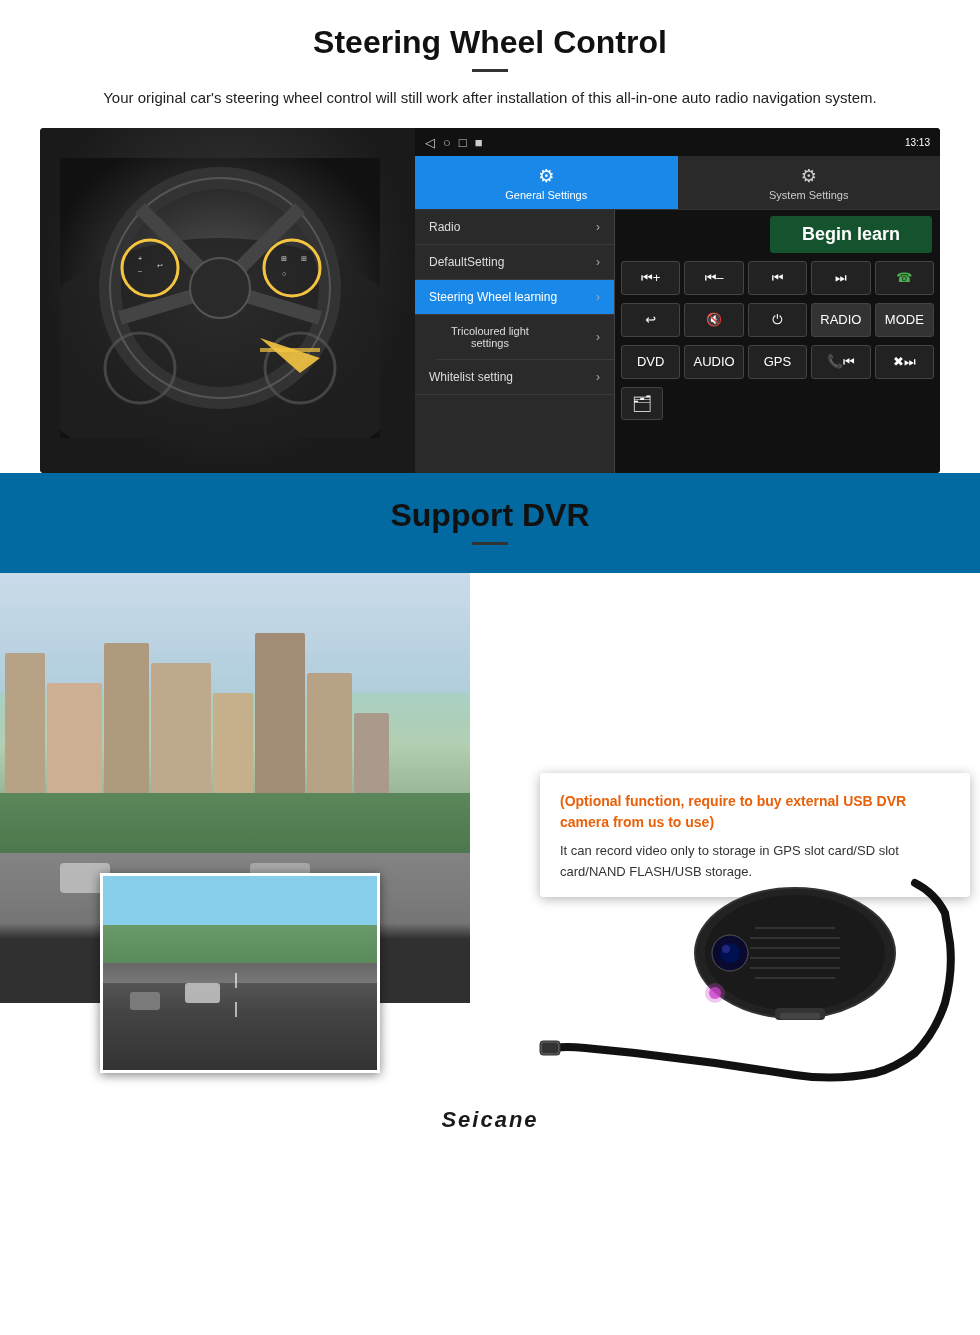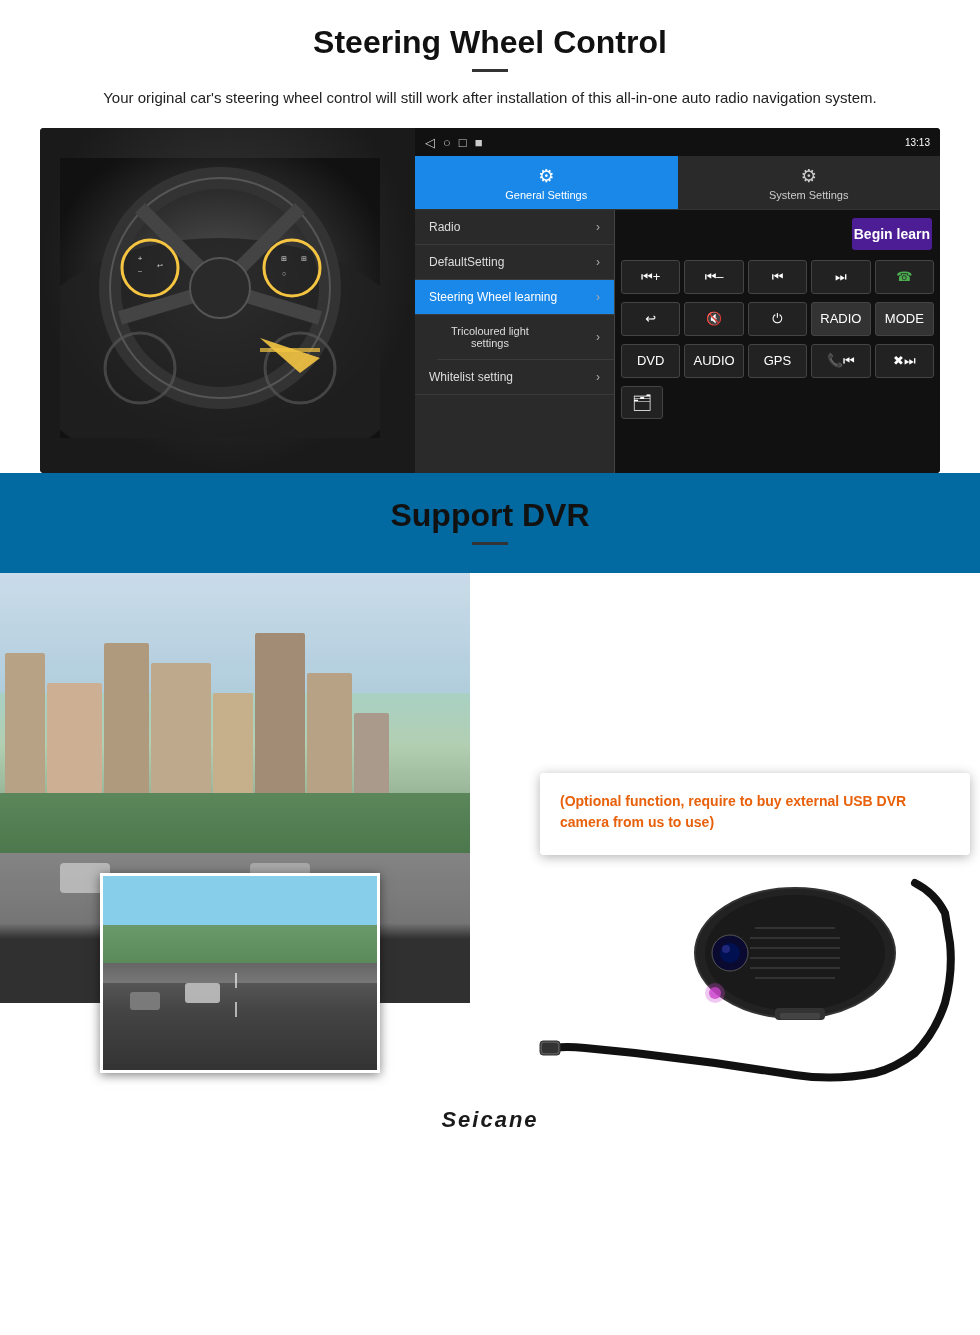--- a/index.html
+++ b/index.html
@@ -396,21 +396,21 @@
           <div class="menu-item">
             <span>Whitelist setting</span>
             <span class="menu-chevron">›</span>
           </div>
         </div>
 
         <div class="button-grid-panel">
 
           <div style="display:flex; align-items:center; padding: 6px 8px 4px 8px; background:#111;">
             <div style="flex:1; background:#111; height:36px;"></div>
-            <button class="begin-learn-btn" style="background:#4c1d95; color:#fff; border:none; padding:8px 2px; font-size:14px; border-radius:3px; cursor:pointer; font-weight:600;">Begin learn</button>
+            <button class="begin-learn-btn" style="background:#14532d; color:#fff; border:none; padding:8px 32px; font-size:18px; border-radius:3px; cursor:pointer; font-weight:600;">Begin learn</button>
           </div>
 
           <div class="ctrl-btn-grid">
             <div class="ctrl-btn">⏮+</div>
             <div class="ctrl-btn">⏮–</div>
             <div class="ctrl-btn">⏮</div>
             <div class="ctrl-btn">⏭</div>
             <div class="ctrl-btn phone">☎</div>
           </div>
 
@@ -482,20 +482,21 @@
         <div style="position:absolute;top:55%;left:30%;width:35px;height:20px;background:#c0c0c0;border-radius:3px;opacity:0.9;"></div>
         <div style="position:absolute;top:60%;left:10%;width:30px;height:18px;background:#808080;border-radius:3px;opacity:0.9;"></div>
 
         <div style="position:absolute;top:50%;left:48%;width:2px;height:15px;background:#fff;opacity:0.6;"></div>
         <div style="position:absolute;top:65%;left:48%;width:2px;height:15px;background:#fff;opacity:0.6;"></div>
       </div>
     </div>
 
     <div class="dvr-info-box">
       <p class="dvr-optional-text">(Optional function, require to buy external USB DVR camera from us to use)</p>
+      <p class="dvr-desc-text">It can record video only to storage in GPS slot card/SD slot card/NAND FLASH/USB storage.</p>
     </div>
 
     <div class="camera-device-area">
       <svg viewBox="0 0 430 250" width="430" height="250">
 
         <path d="M380 30 Q400 40 410 60 L415 90 Q418 120 410 150 Q400 180 380 200 Q360 215 340 220 Q300 228 260 222 Q220 216 180 210 Q140 205 100 200 Q70 197 50 195 Q30 193 20 195" stroke="#111" stroke-width="8" fill="none" stroke-linecap="round"></path>
 
         <rect x="5" y="188" width="20" height="14" rx="3" fill="#555" stroke="#333" stroke-width="1"></rect>
         <rect x="7" y="190" width="16" height="10" rx="2" fill="#333"></rect>
 

